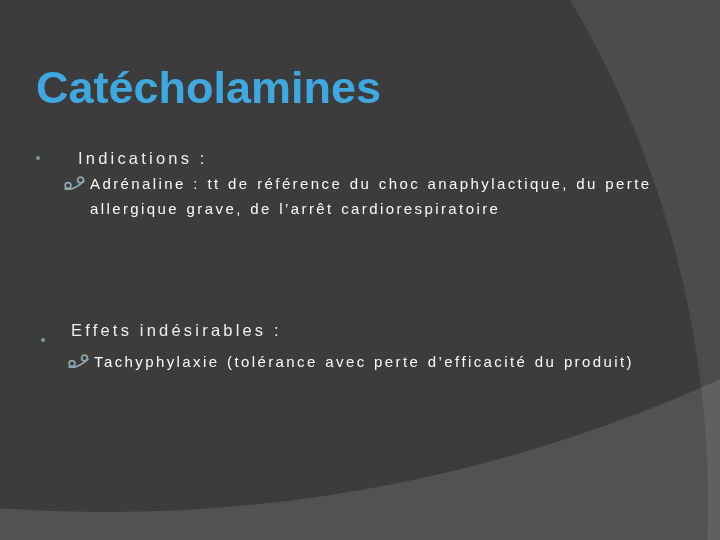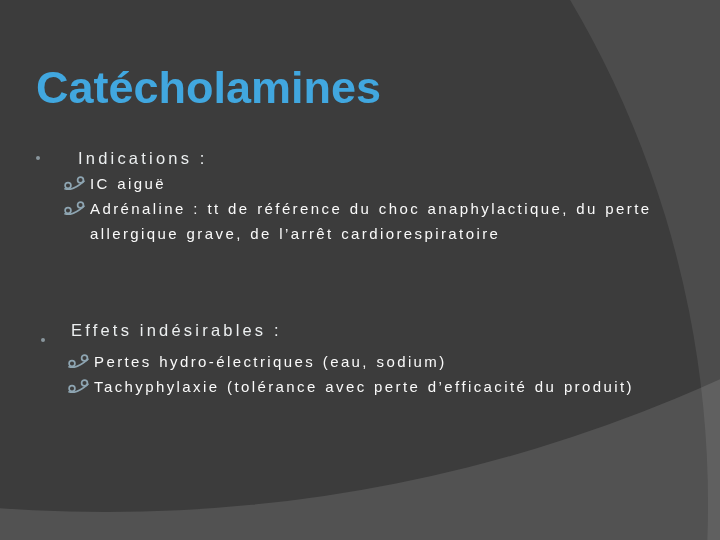--- a/index.html
+++ b/index.html
@@ -60,32 +60,20 @@
 
   <div class="heading-row s1-heading">
     <span class="dot"></span>
     <div class="heading">Indications :</div>
   </div>
 
   <div class="items s1-items">
 
 
 
-    <div class="item">
-      <svg class="bullet-icon" width="21" height="14" viewBox="0 0 21 14">
-        <g fill="none" stroke-width="1.7" stroke-linecap="round" stroke="#8ea5b2">
-          <circle cx="4" cy="9.5" r="2.9"></circle>
-          <circle cx="16.5" cy="4" r="2.9"></circle>
-          <path d="M1 12.8 C 6 14.6 13 11.5 20 5.2"></path>
-        </g>
-      </svg>
-      <div class="item-text">
-        <div>IC aiguë</div>
-      </div>
-    </div>
 
     <div class="item">
       <svg class="bullet-icon" width="21" height="14" viewBox="0 0 21 14">
         <g fill="none" stroke-width="1.7" stroke-linecap="round" stroke="#8ea5b2">
           <circle cx="4" cy="9.5" r="2.9"></circle>
           <circle cx="16.5" cy="4" r="2.9"></circle>
           <path d="M1 12.8 C 6 14.6 13 11.5 20 5.2"></path>
         </g>
       </svg>
       <div class="item-text">
@@ -96,32 +84,20 @@
 
   </div>
 
   <div class="heading-row s2-heading">
     <span class="dot"></span>
     <div class="heading">Effets indésirables :</div>
   </div>
 
   <div class="items s2-items">
 
-    <div class="item">
-      <svg class="bullet-icon" width="21" height="14" viewBox="0 0 21 14">
-        <g fill="none" stroke-width="1.7" stroke-linecap="round" stroke="#8ea5b2">
-          <circle cx="4" cy="9.5" r="2.9"></circle>
-          <circle cx="16.5" cy="4" r="2.9"></circle>
-          <path d="M1 12.8 C 6 14.6 13 11.5 20 5.2"></path>
-        </g>
-      </svg>
-      <div class="item-text">
-        <div>Pertes hydro-électriques (eau, sodium)</div>
-      </div>
-    </div>
 
     <div class="item">
       <svg class="bullet-icon" width="21" height="14" viewBox="0 0 21 14">
         <g fill="none" stroke-width="1.7" stroke-linecap="round" stroke="#8ea5b2">
           <circle cx="4" cy="9.5" r="2.9"></circle>
           <circle cx="16.5" cy="4" r="2.9"></circle>
           <path d="M1 12.8 C 6 14.6 13 11.5 20 5.2"></path>
         </g>
       </svg>
       <div class="item-text">

